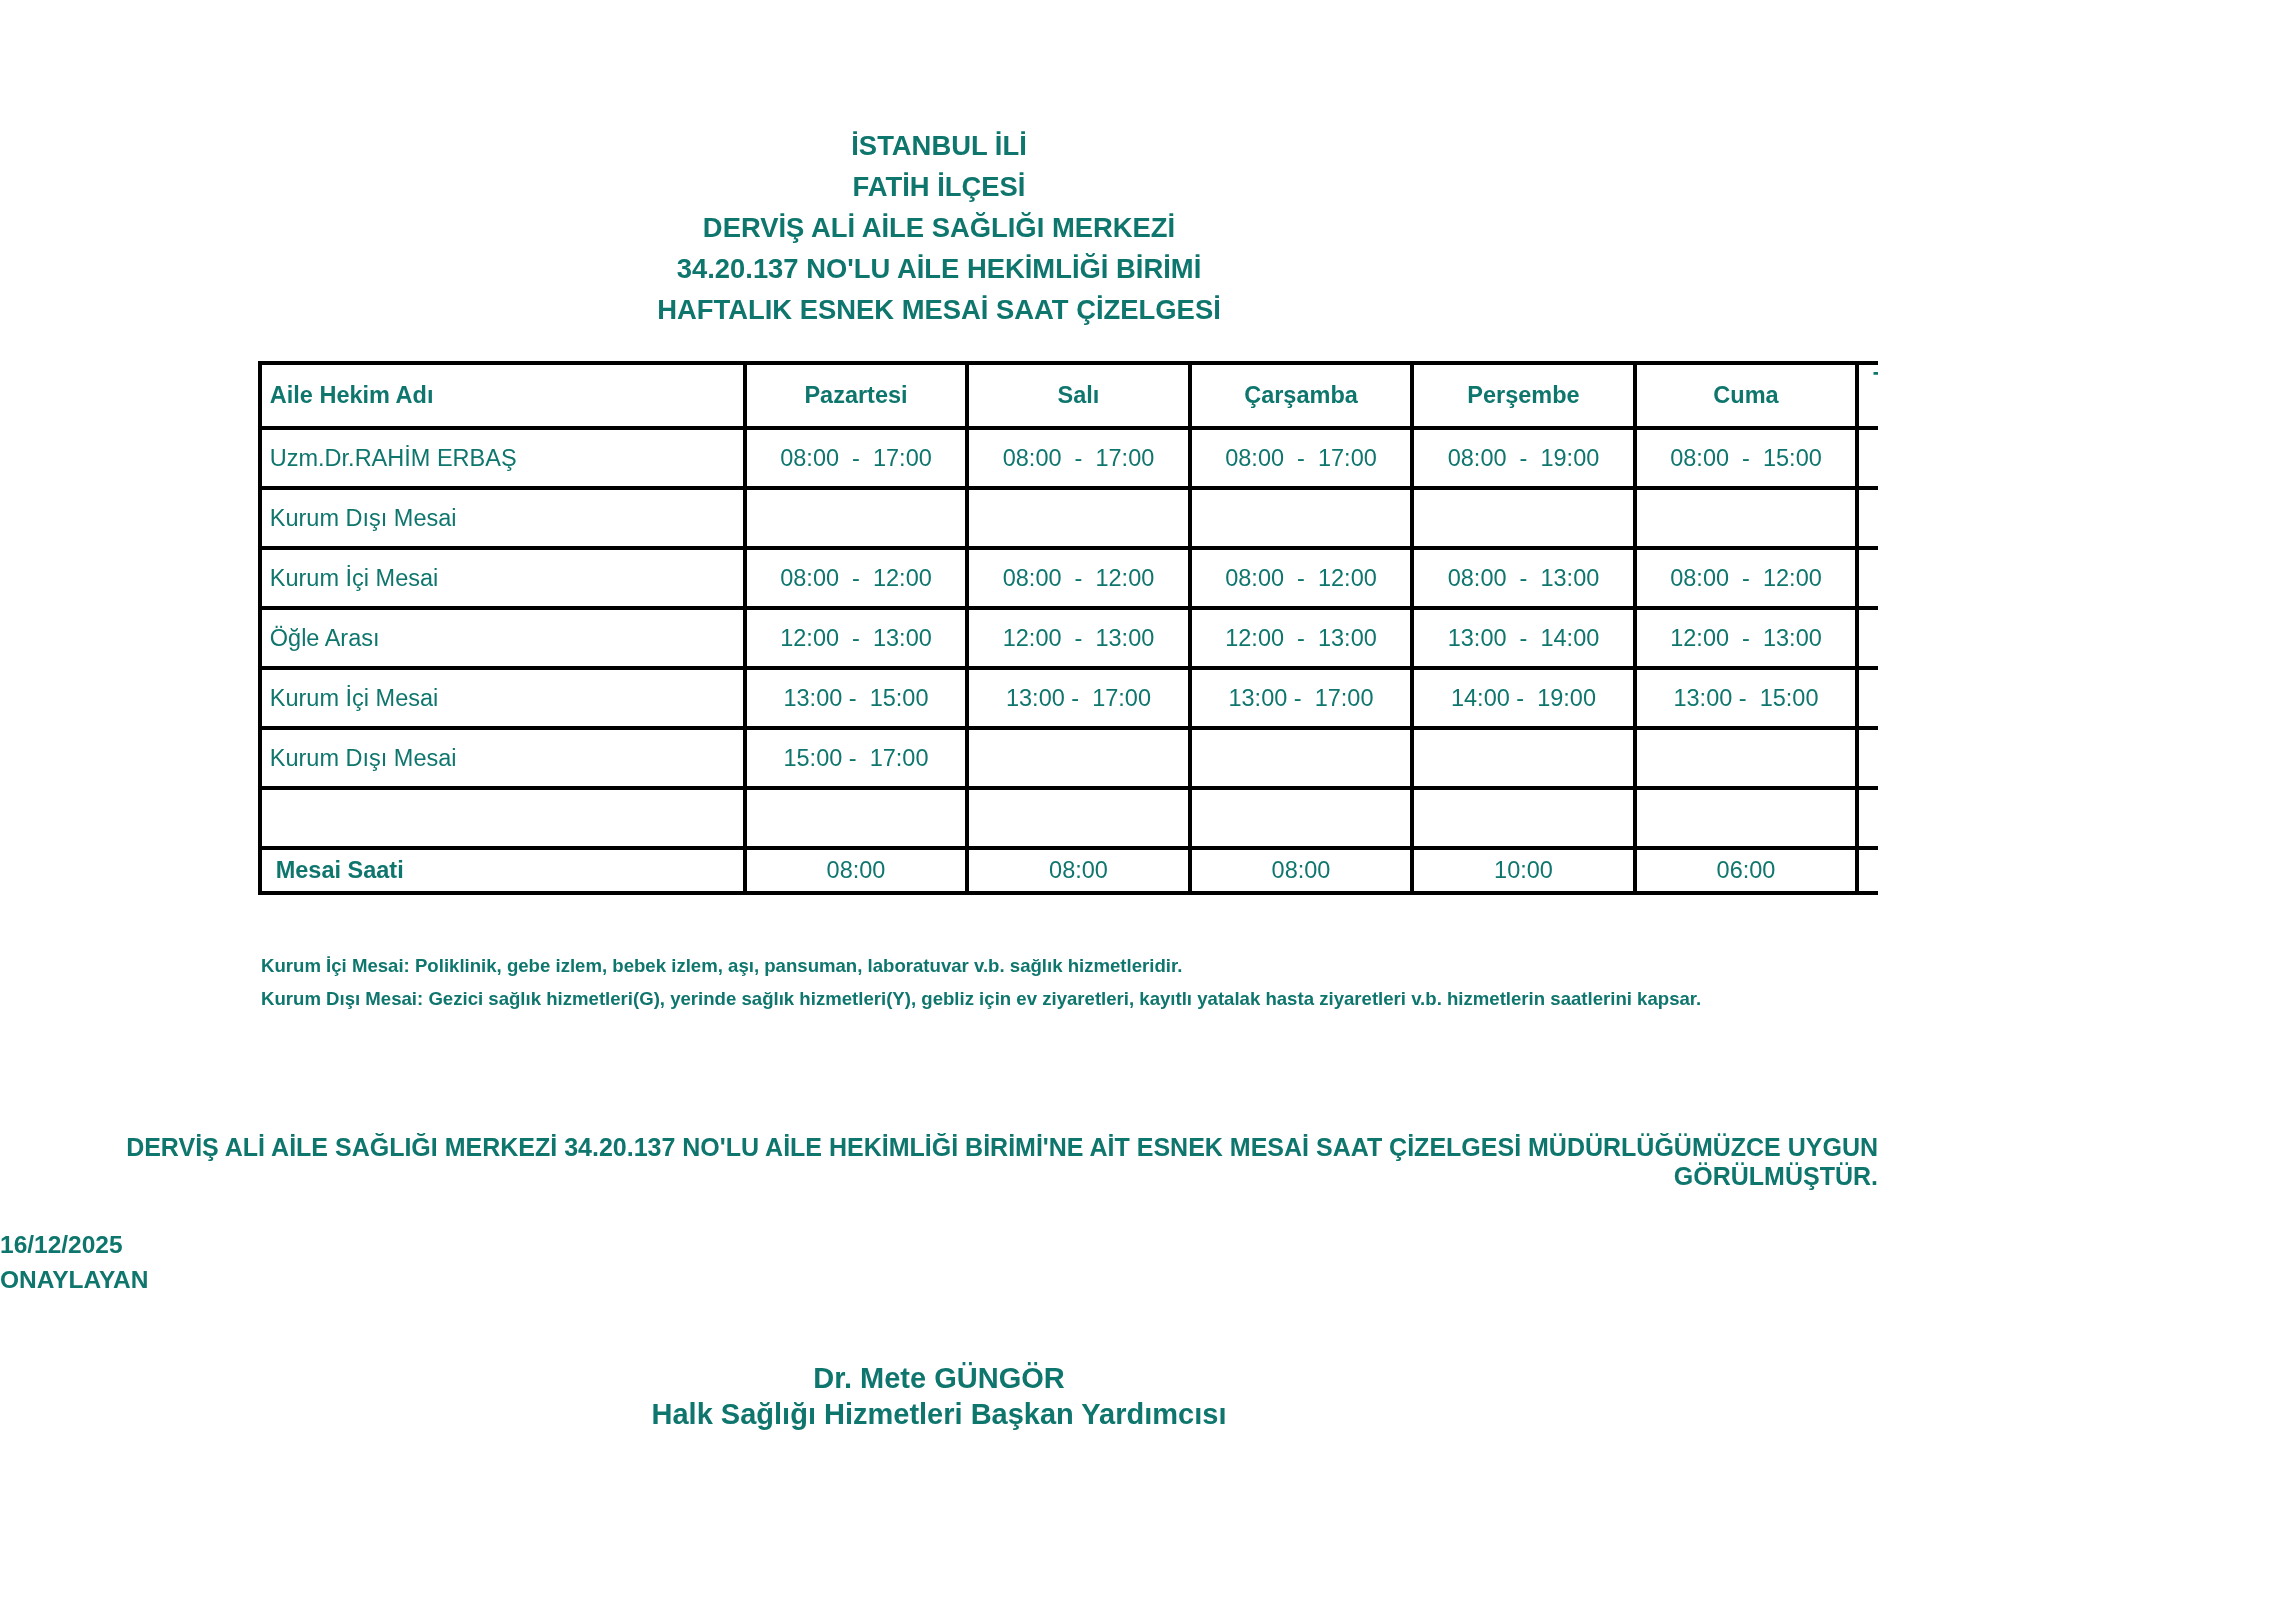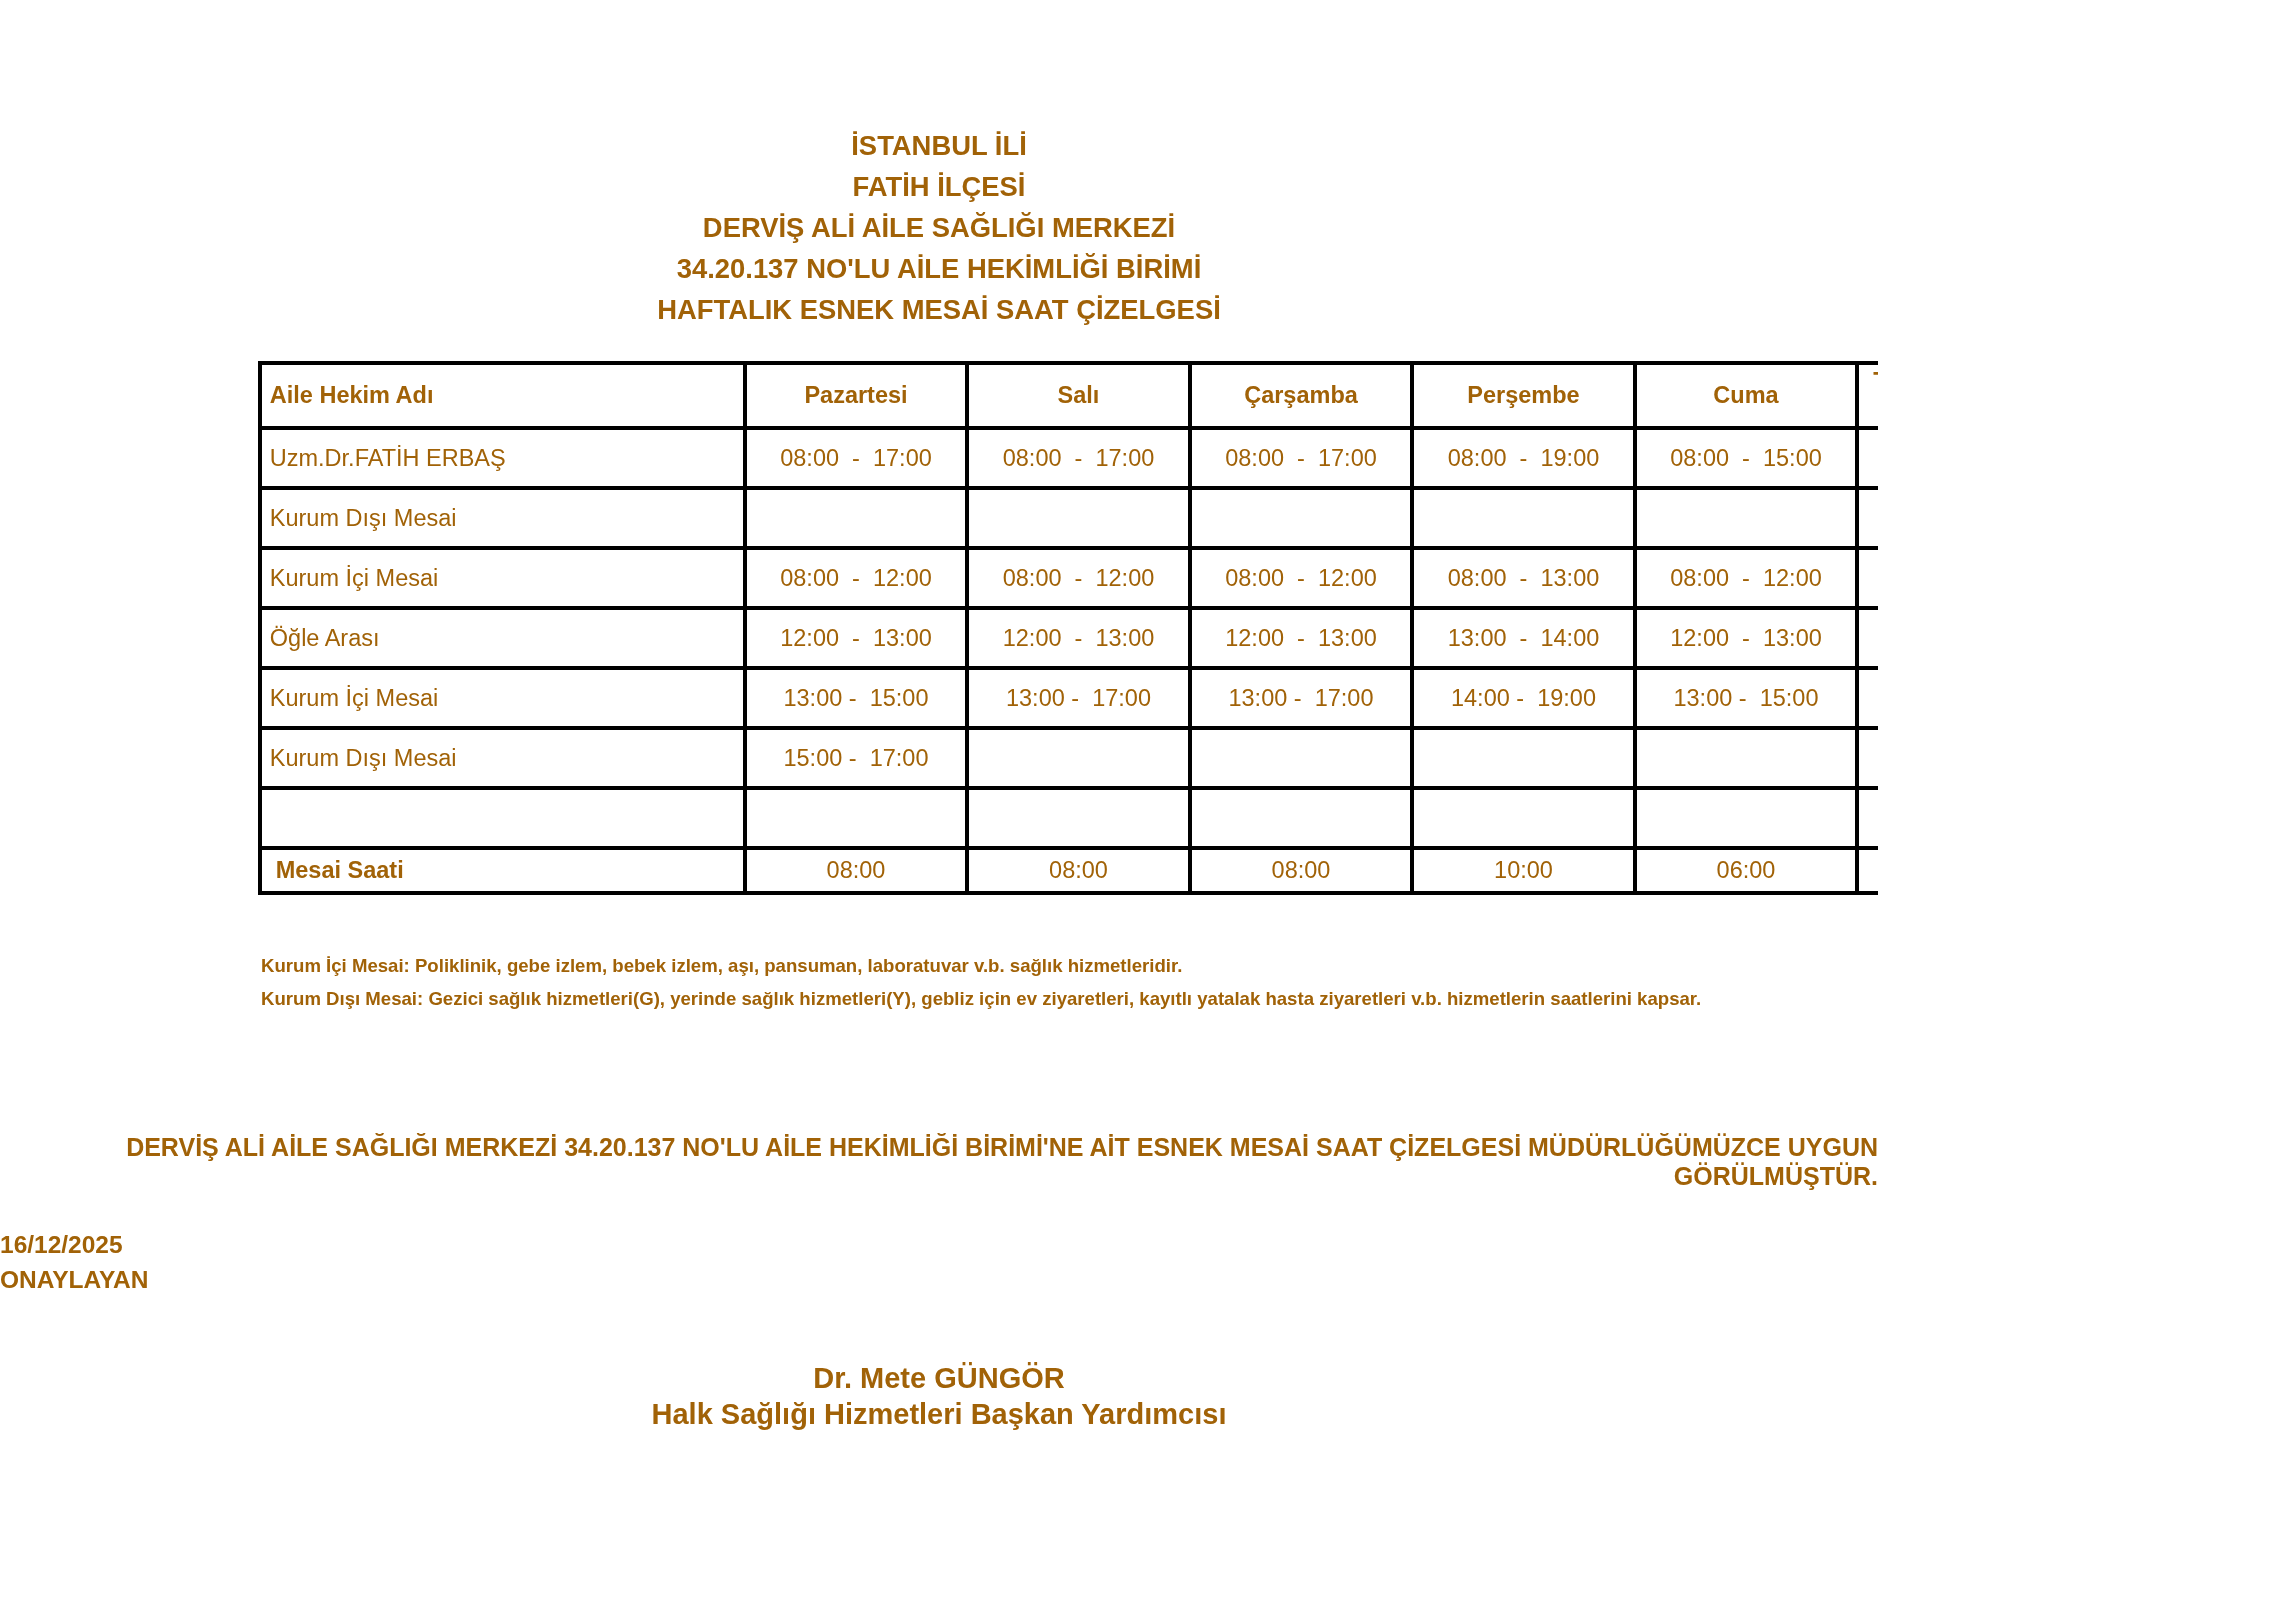--- a/index.html
+++ b/index.html
@@ -1,21 +1,21 @@
 <!DOCTYPE html>
 <html lang="tr"><head>
 <meta charset="utf-8">
 <style>
   html, body { margin: 0; padding: 0; background: #ffffff; }
   .page {
     position: relative;
     width: 1878px;
     height: 1621px;
     background: #ffffff;
-    color: #a16207;
+    color: #0f766e;
     font-family: "Liberation Sans", sans-serif;
     overflow: hidden;
   }
 
   
   .title-block {
     position: absolute;
     top: 125px;
     left: 0;
     width: 100%;
@@ -125,21 +125,21 @@
         <th>Pazartesi</th>
         <th>Salı</th>
         <th>Çarşamba</th>
         <th>Perşembe</th>
         <th>Cuma</th>
         <th>Toplam Mesai Saati</th>
       </tr>
     </thead>
     <tbody>
       <tr>
-        <td class="name-cell">Uzm.Dr.FATİH ERBAŞ</td>
+        <td class="name-cell">Uzm.Dr.RAHİM ERBAŞ</td>
         <td class="time-cell">08:00  -  17:00</td>
         <td class="time-cell">08:00  -  17:00</td>
         <td class="time-cell">08:00  -  17:00</td>
         <td class="time-cell">08:00  -  19:00</td>
         <td class="time-cell">08:00  -  15:00</td>
         <td class="time-cell"></td>
       </tr>
       <tr>
         <td class="name-cell">Kurum Dışı Mesai</td>
         <td class="time-cell"></td>

